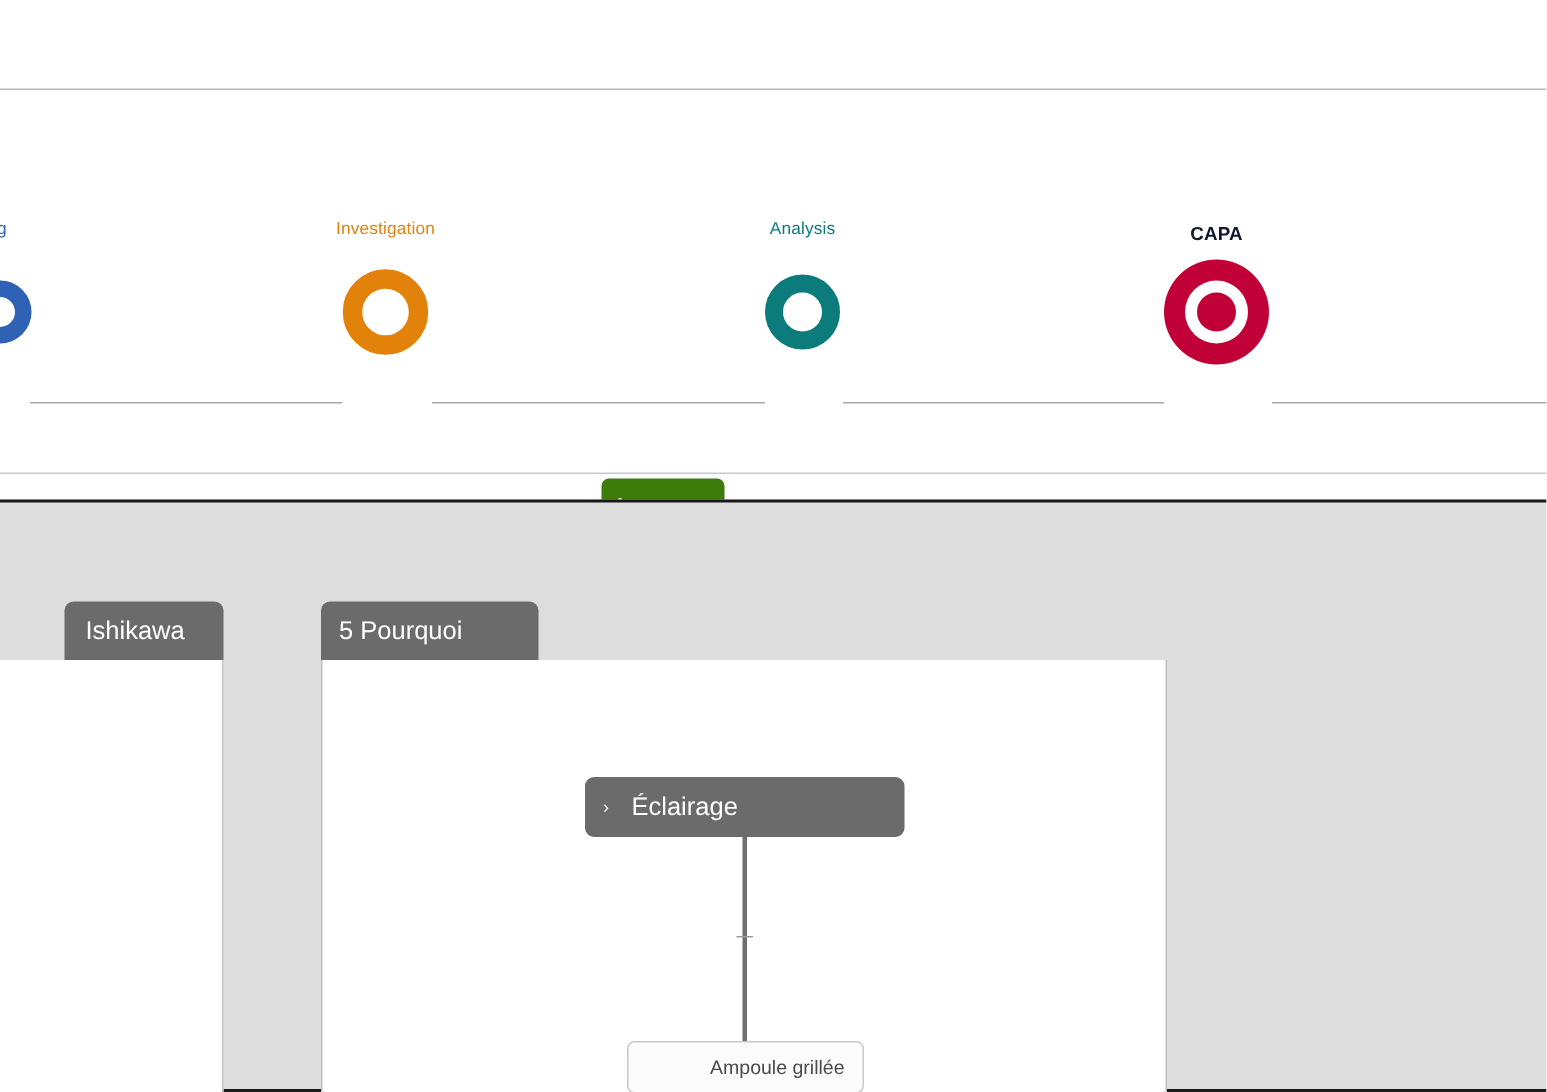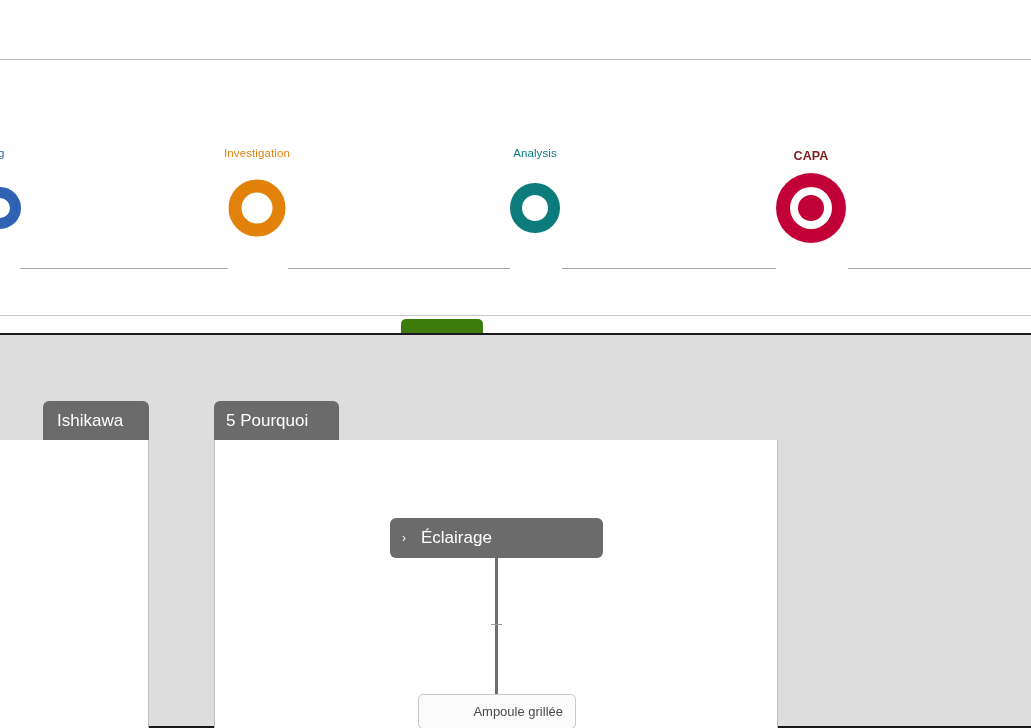--- a/index.html
+++ b/index.html
@@ -198,39 +198,39 @@
         <div class="track" style="left: 562px; width: 214px;"></div>
         <div class="track" style="left: 848px; width: 183px;"></div>
       </div>
     <div id="steps-host">
         <div class="step-label" style="left: -2px; top: 86px; color: rgb(47, 98, 180); transform: none;">g</div>
         <div class="donut" style="left: 0px; top: 148px; width: 42px; height: 42px; border: 11px solid rgb(47, 98, 180);"></div>
         <div class="step-label" style="left: 257px; top: 86px; color: rgb(227, 130, 10); text-align: right;">Investigation</div>
         <div class="donut" style="left: 257px; top: 148px; width: 57px; height: 57px; border: 13px solid rgb(227, 130, 10);"></div>
         <div class="step-label" style="left: 535px; top: 86px; color: rgb(12, 123, 123);">Analysis</div>
         <div class="donut" style="left: 535px; top: 148px; width: 50px; height: 50px; border: 12px solid rgb(12, 123, 123);"></div>
-        <div class="step-label bold" style="left: 811px; top: 89px; color: #7f1d1d;">CAPA</div>
+        <div class="step-label bold" style="left: 811px; top: 89px; color: #0f172a;">CAPA</div>
         <div class="bullseye" style="left: 811px; top: 148px; width: 70px; height: 70px; background: rgb(194, 0, 56);">
           <div class="ring-white" style="width: 42px; height: 42px;">
             <div class="core" style="width: 26px; height: 26px; background: rgb(194, 0, 56);"></div>
           </div>
         </div>
       </div>
 
     <button class="approve-btn">Approuver</button>
   </div>
 
   <div class="rule rule-mid"></div>
 
   <div class="workspace">
     <div id="tabs-host">
         <div class="tabbody" style="left: -40px; width: 189px; height: 290px;"></div>
         <div class="tabhead" style="left: 43px; width: 106px;">Ishikawa</div>
         <div class="tabbody" style="left: 214px; width: 564px; height: 290px;"></div>
-        <div class="tabhead" style="left: 214px; width: 125px; padding-left: 12px;">5 Pourquoi</div>
+        <div class="tabhead" style="left: 214px; width: 145px; padding-left: 12px;">5 Pourquoi</div>
       </div>
 
     <div id="tree-root" class="node-root" style="left: 390px; top: 183px; width: 213px;">
       <span class="chev">›</span>
       <span>Éclairage</span>
     </div>
 
     <div id="tree-connector" class="connector" style="left: 495px; top: 223px; height: 136px;"></div>
     <div id="tree-connector-tick" class="connector-tick" style="left: 491px; top: 289px;"></div>
 

